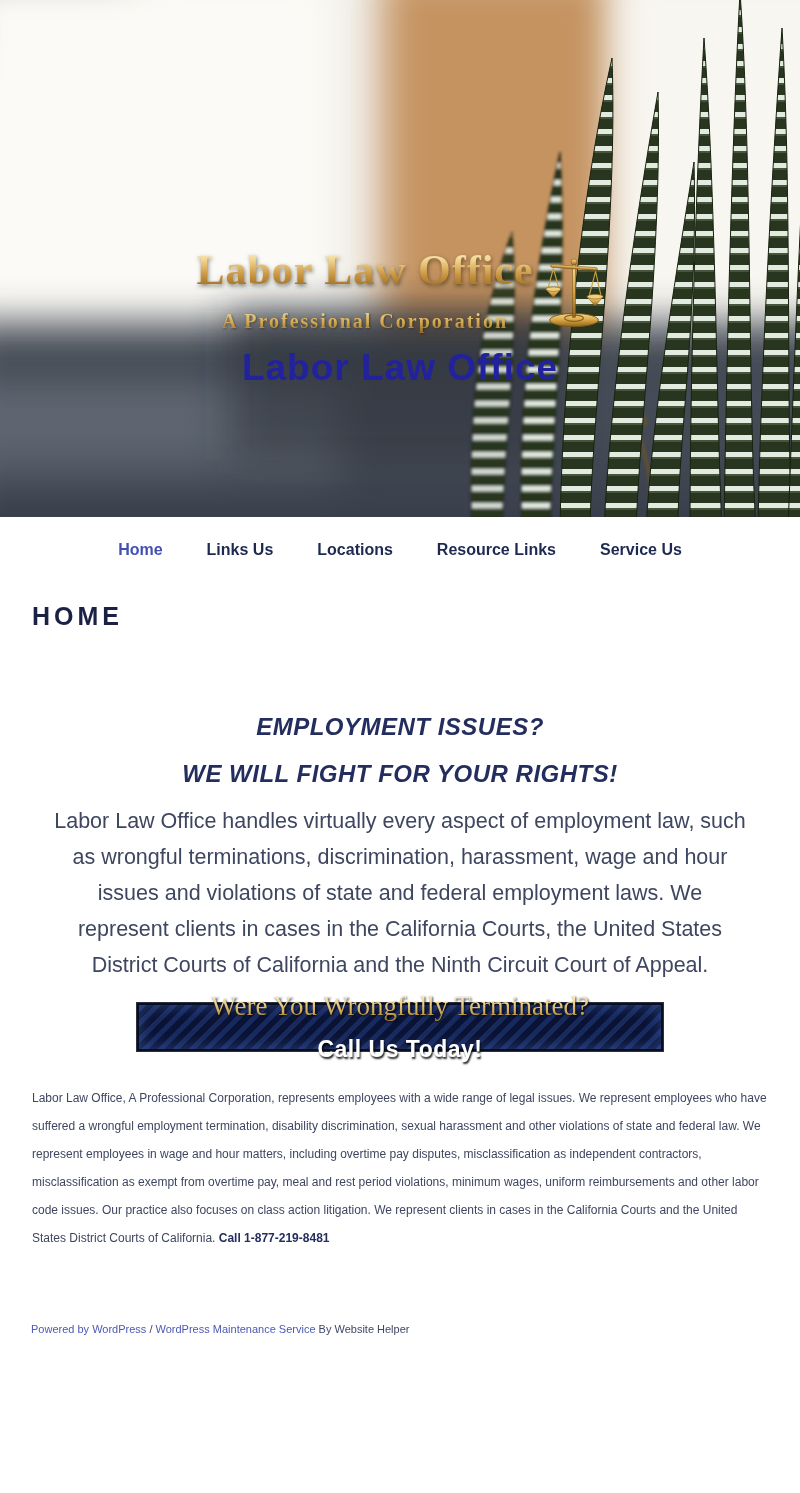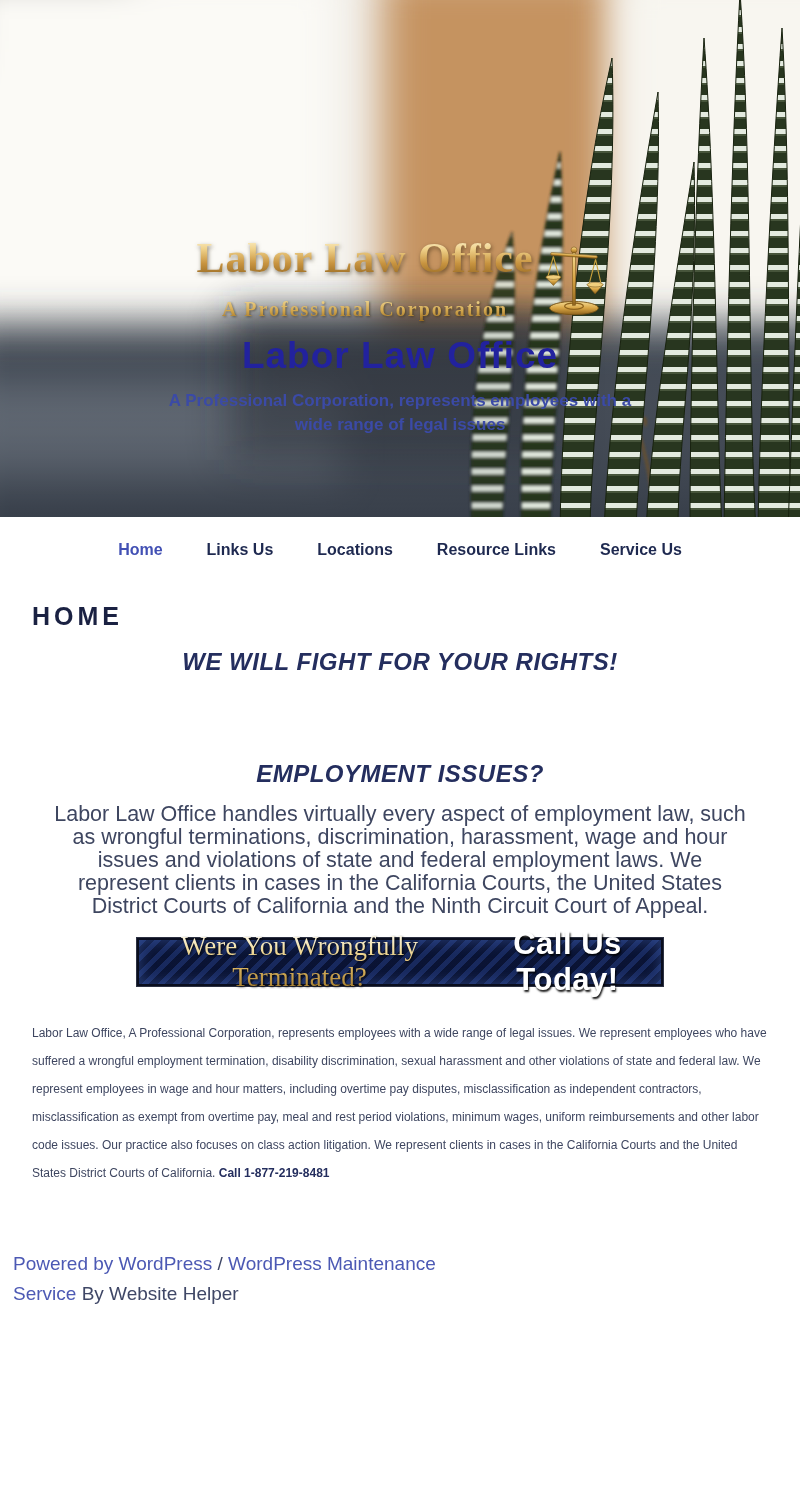--- a/index.html
+++ b/index.html
@@ -2,21 +2,21 @@
 <html><head>
 <meta charset="utf-8">
 <style>
   * { margin:0; padding:0; box-sizing:border-box; }
   html,body { background:#ffffff; }
   body { width:800px; height:1493px; margin:0 auto; font-family:"Liberation Sans", sans-serif; overflow:hidden; }
 
   
   .hero { position:relative; width:800px; height:517px; overflow:hidden; background:#efece5; }
   .hero-bg { position:absolute; inset:0; width:100%; height:100%; display:block; }
-  .hero-content { position:absolute; left:0; top:236px; width:100%; text-align:center; }
+  .hero-content { position:absolute; left:0; top:248px; width:100%; text-align:center; }
   .logo-row { display:flex; justify-content:center; align-items:center; gap:10px; }
   .logo-text-block { text-align:center; }
   .logo-title {
     font-family:"Liberation Serif", serif; font-size:42px; font-weight:bold; letter-spacing:1px;
     background:linear-gradient(180deg,#fff8dd 0%,#efd189 30%,#c89440 62%,#8a5f1c 100%);
     -webkit-background-clip:text; background-clip:text; color:transparent;
     filter:drop-shadow(1px 2px 2px rgba(40,30,5,.55));
     line-height:1.05;
   }
   .logo-subtitle {
@@ -36,44 +36,44 @@
   .nav-item { font-size:16px; font-weight:700; color:#1e2950; cursor:pointer; }
   .nav-item.active { color:#4250b4; }
 
   
   .main { padding:0 32px; }
   .page-title { margin-top:21px; font-size:25px; font-weight:bold; letter-spacing:4px; color:#1a2142; }
   .centered { text-align:center; }
   .headline { font-size:24px; font-weight:bold; font-style:italic; color:#242e5e; letter-spacing:.5px; }
   .headline-1 { margin-top:80px; line-height:32px; }
   .headline-2 { margin-top:15px; line-height:32px; }
-  .intro { margin:13px auto 0; width:700px; font-size:21.5px; line-height:23px; color:#3e4660; }
+  .intro { margin:13px auto 0; width:700px; font-size:21.5px; line-height:36px; color:#3e4660; }
   .cta-heading { margin:17px auto 0; width:710px; font-size:22.5px; font-weight:bold; color:#242e5e; line-height:29px; letter-spacing:.2px; }
 
   .banner {
     margin:20px auto 0; width:526px; height:48px;
     background:#0e1a44;
     background-image:repeating-linear-gradient(135deg, rgba(60,95,185,.22) 0 5px, rgba(2,4,16,.30) 5px 11px);
     border:2px solid #0a0e1e;
     box-shadow:inset 0 0 16px rgba(80,120,210,.45), 0 0 0 1px #2c3142;
-    display:flex; justify-content:center; align-items:center; gap:14px; cursor:pointer;
+    display:flex; justify-content:center; align-items:center; gap:14px; cursor:pointer;flex-direction:column;
   }
   .banner-question {
     font-family:"Liberation Serif", serif; font-size:27px;
     background:linear-gradient(180deg,#ffffff 0%,#f2dfa4 28%,#d9b35e 60%,#9a7226 100%);
     -webkit-background-clip:text; background-clip:text; color:transparent;
     filter:drop-shadow(1px 1px 1px rgba(0,0,0,.8));
   }
-  .banner-cta { font-size:31px; font-weight:bold; color:#ffffff; text-shadow:1px 2px 2px rgba(0,0,0,.9); letter-spacing:.5px; }
+  .banner-cta { font-size:23px; font-weight:bold; color:#ffffff; text-shadow:1px 2px 2px rgba(0,0,0,.9); letter-spacing:.5px; }
 
   .body-copy { margin-top:33px; width:736px; font-size:12px; line-height:28px; color:#3e4660; text-align:left; }
   .body-copy b { color:#242e5e; }
 
   
-  .site-footer { margin-top:60px; padding:2px 0 0 13px; width:470px; font-size:19px; line-height:30px; color:#3f4766; }
+  .site-footer { margin-top:60px; padding:2px 0 0 31px; width:470px; font-size:11px; line-height:30px; color:#3f4766; }
   .footer-link { color:#4c59b4; text-decoration:none; cursor:pointer; }
 </style>
 </head>
 <body>
 
 <header class="hero">
   <svg class="hero-bg" viewBox="0 0 800 517" preserveAspectRatio="none" aria-hidden="true">
     <defs>
       <filter id="b20" x="-40%" y="-40%" width="180%" height="180%">
           <feGaussianBlur stdDeviation="20"></feGaussianBlur>
@@ -142,40 +142,39 @@
           <path d="M10,16 L4,38 M10,16 L16,38"></path>
           <path d="M55,19 L48,46 M55,19 L61,46"></path>
         </g>
         <path d="M2,38 h16 l-8,9 z" fill="url(#gold)" stroke="#7a5516" stroke-width=".6"></path>
         <ellipse cx="10" cy="38" rx="8" ry="2.4" fill="#f0cf7d" stroke="#7a5516" stroke-width=".6"></ellipse>
         <path d="M46,46 h17 l-8.5,10 z" fill="url(#gold)" stroke="#7a5516" stroke-width=".6"></path>
         <ellipse cx="54.5" cy="46" rx="8.5" ry="2.5" fill="#f0cf7d" stroke="#7a5516" stroke-width=".6"></ellipse>
       </svg>
     </div>
     <h1 class="site-title">Labor Law Office</h1>
-    <p class="tagline">A Professional Corporation, represents employees with a wide range of legal issues</p>
   </div>
 </header>
 
 <nav class="navbar">
   <ul class="nav-list">
     <li class="nav-item active">Home</li>
     <li class="nav-item">Links Us</li>
     <li class="nav-item">Locations</li>
     <li class="nav-item">Resource Links</li>
     <li class="nav-item">Service Us</li>
   </ul>
 </nav>
 
 <main class="main">
   <h2 class="page-title">HOME</h2>
 
   <section class="centered">
+    <h3 class="headline headline-1">EMPLOYMENT ISSUES?</h3>
     <h3 class="headline headline-2">WE WILL FIGHT FOR YOUR RIGHTS!</h3>
-    <h3 class="headline headline-1">EMPLOYMENT ISSUES?</h3>
     <p class="intro">Labor Law Office handles virtually every aspect of employment law, such as wrongful terminations, discrimination, harassment, wage and hour issues and violations of state and federal employment laws. We represent clients in cases in the California Courts, the United States District Courts of California and the Ninth Circuit Court of Appeal.</p>
 
     <div class="banner">
       <span class="banner-question">Were You Wrongfully Terminated?</span>
       <span class="banner-cta">Call Us Today!</span>
     </div>
   </section>
 
   <p class="body-copy"><span>Labor Law Office, A Professional Corporation, represents employees with a wide range of legal issues. We represent employees who have suffered a wrongful employment termination, disability discrimination, sexual harassment and other violations of state and federal law. We represent employees in wage and hour matters, including overtime pay disputes, misclassification as independent contractors, misclassification as exempt from overtime pay, meal and rest period violations, minimum wages, uniform reimbursements and other labor code issues. Our practice also focuses on class action litigation. We represent clients in cases in the California Courts and the United States District Courts of California. </span><b>Call 1-877-219-8481</b></p>
 </main>

